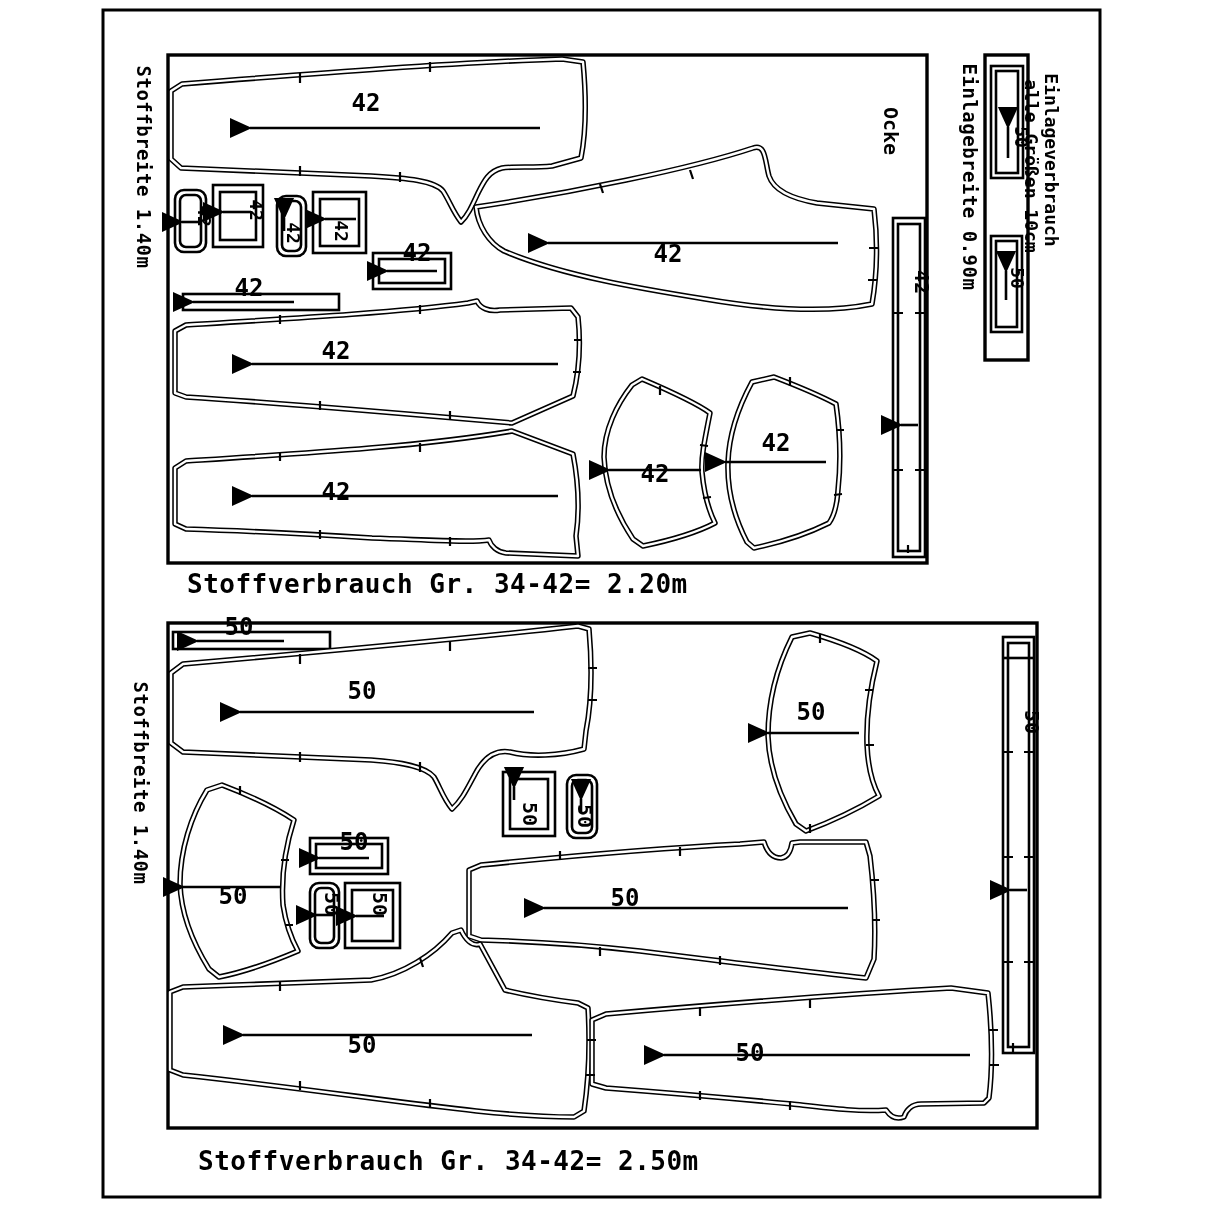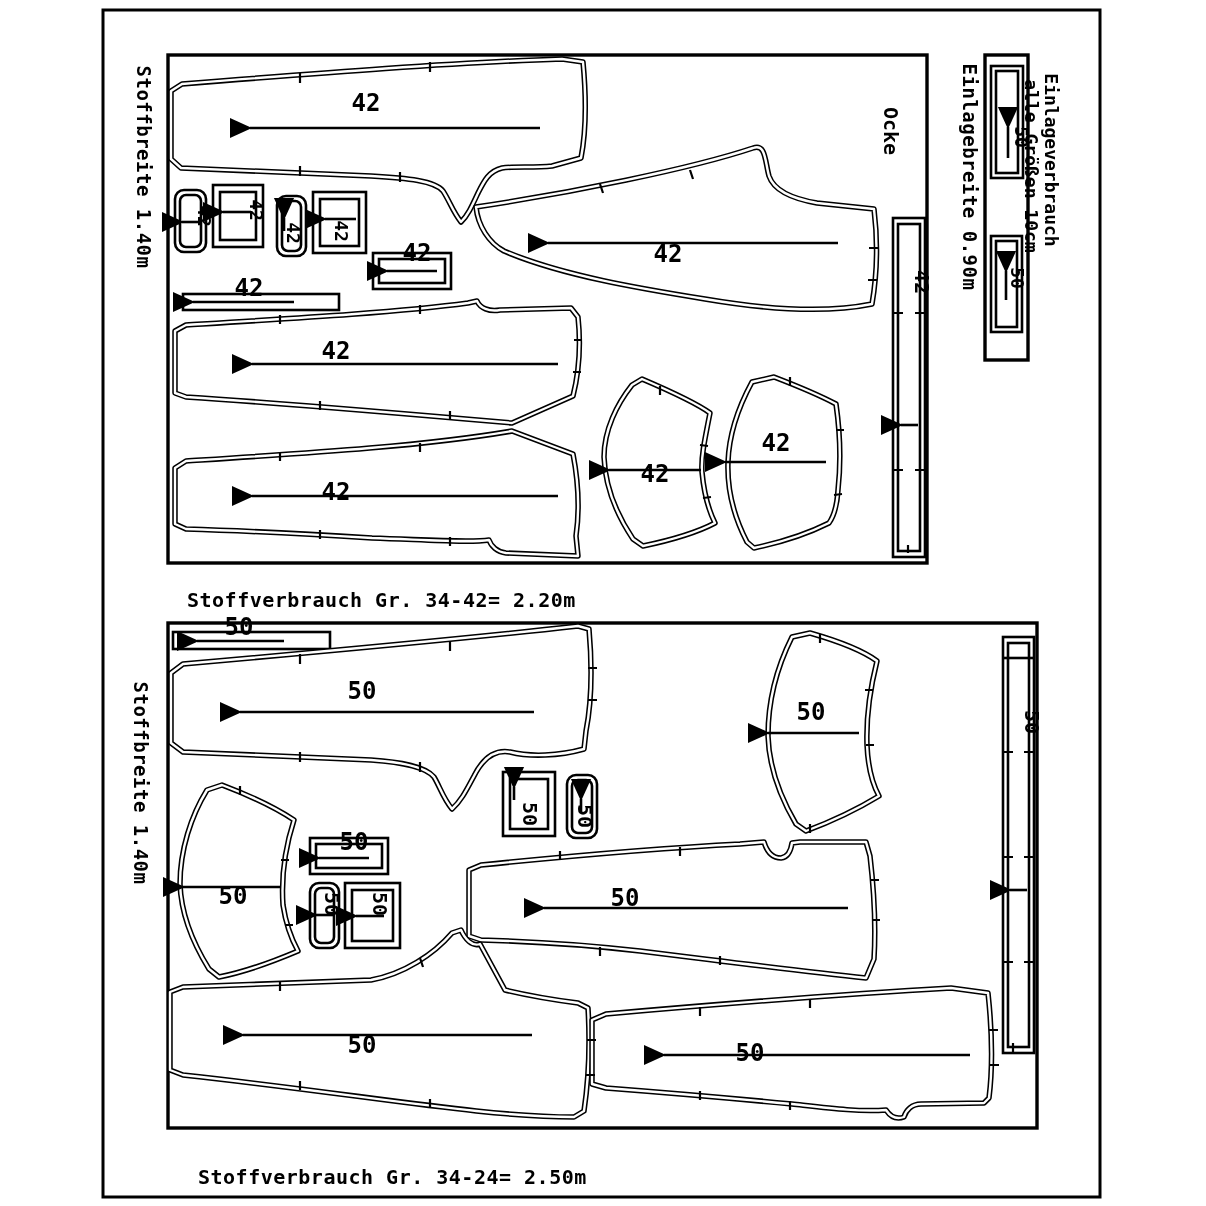--- a/index.html
+++ b/index.html
@@ -12,21 +12,21 @@
   .ln{fill:none;stroke:#000;stroke-width:2.6;}
   .ln3{fill:none;stroke:#000;stroke-width:3.4;}
   .tick{fill:none;stroke:#000;stroke-width:2.2;}
   .ar{stroke:#000;stroke-width:2.6;marker-end:url(#ah);}
   .lbl,.vlbl,.cap{position:absolute;white-space:pre;font-weight:bold;line-height:1.05;}
   .lbl{transform:translate(-50%,-50%);}
   .vlbl{transform:translate(-50%,-50%) rotate(90deg);}
   .num{font-size:24px;}
   .numS{font-size:20px;}
   .numXS{font-size:18px;}
-  .cap{font-size:20px;letter-spacing:0.5px;margin-top:19px;}
+  .cap{font-size:26px;letter-spacing:0.5px;}
   .side{font-size:19px;letter-spacing:0.5px;}
 </style>
 </head>
 <body>
 
 <div id="sheet">
 
 <svg width="1206" height="1206" viewBox="0 0 1206 1206">
   <defs>
     <marker id="ah" viewBox="0 0 10 10" refX="1" refY="5" markerWidth="8.5" markerHeight="8.5" orient="auto-start-reverse">
@@ -218,21 +218,21 @@
 </svg>
 
 <div class="vlbl side" style="left:143px;top:167px">Stoffbreite 1.40m</div>
 <div class="vlbl side" style="left:140px;top:783px">Stoffbreite 1.40m</div>
 <div class="vlbl numXS" style="left:1051px;top:160px">Einlageverbrauch</div>
 <div class="vlbl numXS" style="left:1031px;top:166px">alle Größen 10cm</div>
 <div class="vlbl side" style="left:969px;top:177px">Einlagebreite 0.90m</div>
 <div class="vlbl numS" style="left:890px;top:131px">Ocke</div>
 
 <div class="cap" style="left:187px;top:571px">Stoffverbrauch Gr. 34-42= 2.20m</div>
-<div class="cap" style="left:198px;top:1148px">Stoffverbrauch Gr. 34-24= 2.50m</div>
+<div class="cap" style="left:198px;top:1148px">Stoffverbrauch Gr. 34-42= 2.50m</div>
 
 <div class="lbl num" style="left:366px;top:104px">42</div>
 <div class="lbl num" style="left:668px;top:255px">42</div>
 <div class="lbl num" style="left:336px;top:352px">42</div>
 <div class="lbl num" style="left:336px;top:493px">42</div>
 <div class="lbl num" style="left:655px;top:475px">42</div>
 <div class="lbl num" style="left:776px;top:444px">42</div>
 <div class="vlbl numS" style="left:921px;top:282px">42</div>
 <div class="vlbl numXS" style="left:204px;top:216px">42</div>
 <div class="vlbl numXS" style="left:256px;top:210px">42</div>

